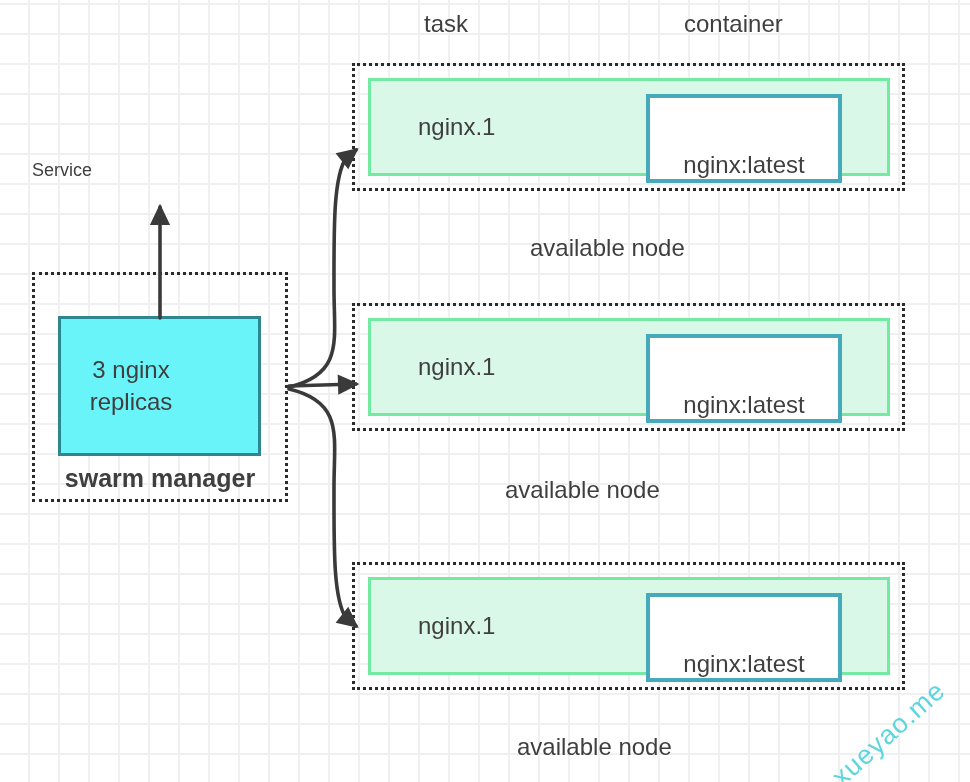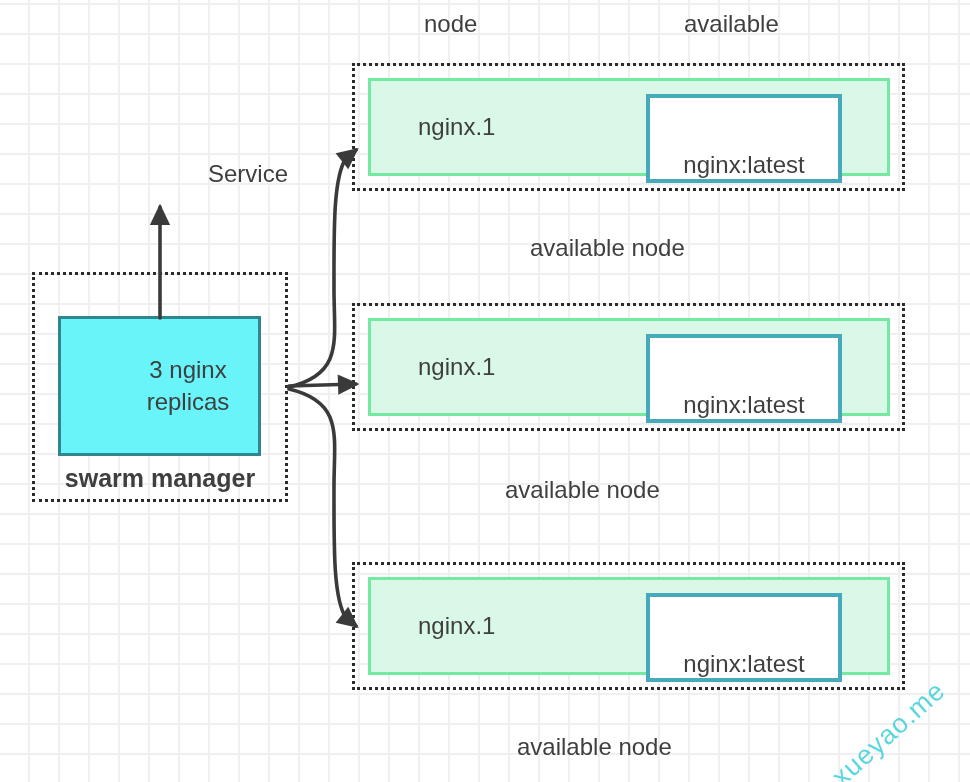--- a/index.html
+++ b/index.html
@@ -54,32 +54,32 @@
 
   
   .manager-outline {
     position:absolute; left:32px; top:272px; width:256px; height:230px;
     border:3px dotted var(--dotted-border,#2b2b2b);
   }
   .manager-box {
     position:absolute; left:58px; top:316px; width:203px; height:140px;
     background:var(--manager-fill,#68f4f8);
     border:3px solid var(--manager-border,#2f868e);
-    display:flex; align-items:center; justify-content:flex-end;
+    display:flex; align-items:center; justify-content:flex-start;
   }
   .manager-box .wrap {
     width:140px; text-align:center; font-size:24px; line-height:1.35;
   }
   .manager-caption {
     position:absolute; left:32px; top:464px; width:256px;
     text-align:center; font-size:25px; white-space:nowrap;font-weight:bold;
   }
   .service-label {
     position:absolute; left:32px; top:160px; width:256px;
-    text-align:right; font-size:24px; white-space:nowrap;
+    text-align:left; font-size:18px; white-space:nowrap;
   }
 
   
   .arrows { position:absolute; left:0; top:0; pointer-events:none; }
   .arrows path.edge {
     fill:none; stroke:var(--arrow,#3a3a3a); stroke-width:3.6; stroke-linecap:round;
   }
   .arrows marker path { fill:var(--arrow,#3a3a3a); }
 
   
@@ -89,22 +89,22 @@
     color:var(--watermark,#3fd0d8);
     transform:rotate(-42deg); transform-origin:center;
     opacity:.85; white-space:nowrap;
   }
 </style>
 </head>
 <body>
 
 <div class="canvas">
 
-  <span class="top-label task">node</span>
-  <span class="top-label container">available</span>
+  <span class="top-label task">task</span>
+  <span class="top-label container">container</span>
 
   <div class="service-label">Service</div>
 
   <div class="manager-outline"></div>
   <div class="manager-box">
     <div class="wrap">3 nginx replicas</div>
   </div>
   <div class="manager-caption">swarm manager</div>
 
   <div class="node n1">

